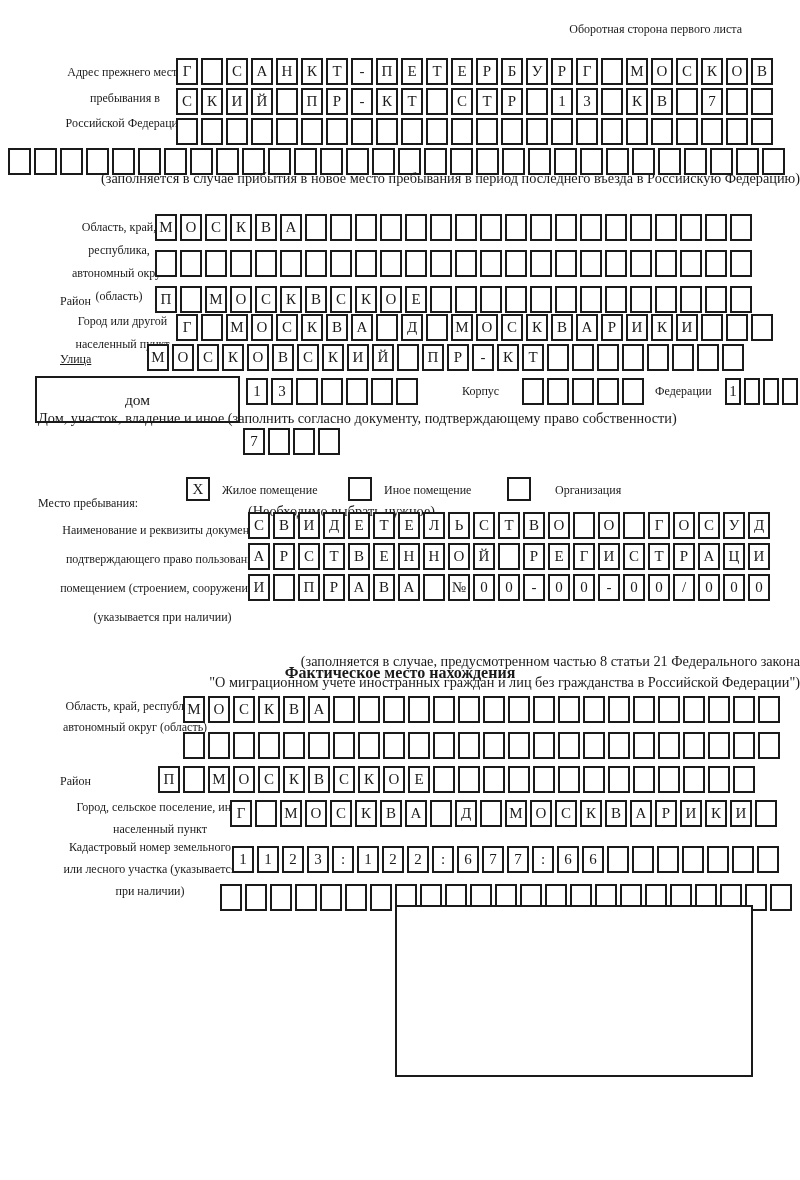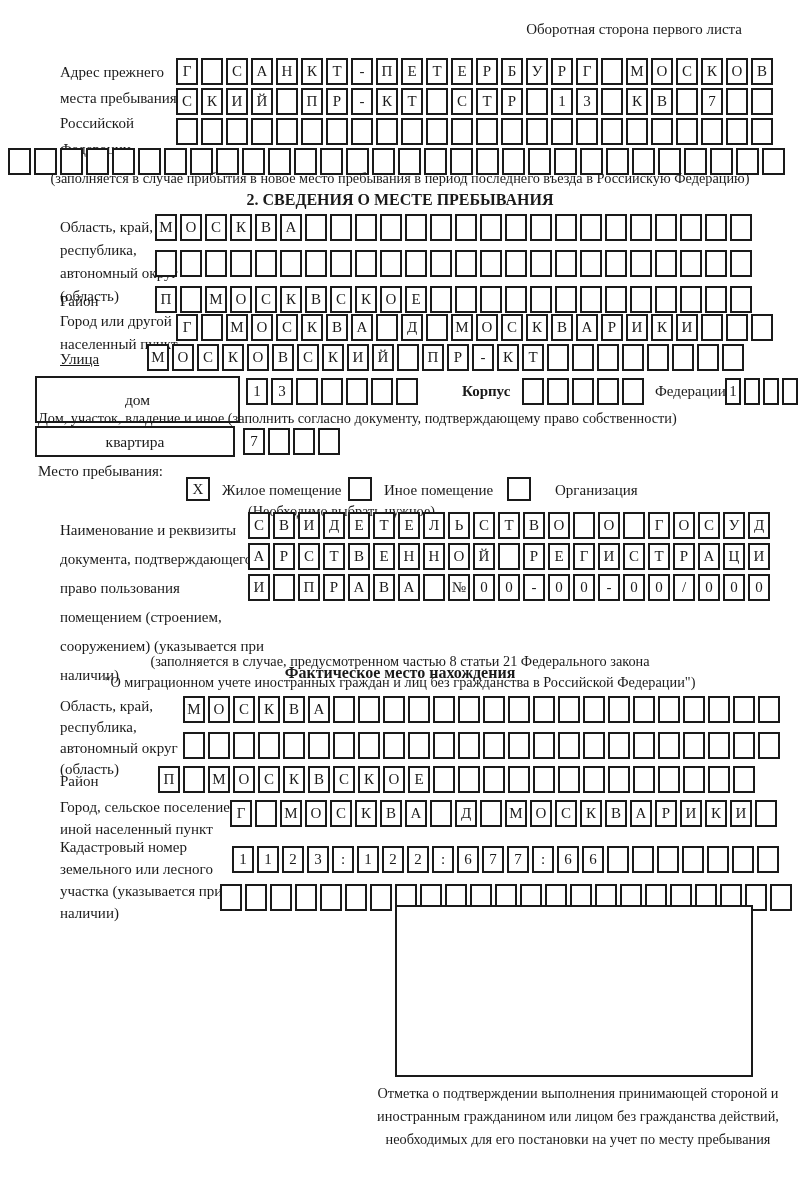--- a/index.html
+++ b/index.html
@@ -1,22 +1,22 @@
 <!DOCTYPE html>
 <html><head>
 <meta charset="utf-8">
 <style>
   html,body{margin:0;padding:0;background:#fff;}
   .page{position:relative;width:800px;height:1180px;background:#fff;color:#1a1a1a;
         font-family:"Liberation Serif",serif;overflow:hidden;}
   .abs{position:absolute;}
-  .lbl{font-size:15px;line-height:23px;}
+  .lbl{font-size:12px;line-height:23px;text-align:center;}
   .cap{font-size:14.3px;}
   .ttl{font-size:16px;font-weight:bold;text-align:center;width:100%;}
-  .ctr{text-align:center;width:100%;}
+  .ctr{text-align:right;width:100%;}
   .cellrow{position:absolute;display:flex;gap:3px;}
   .cell{flex:0 0 auto;width:var(--cw,22px);height:27px;border:2px solid #1a1a1a;box-sizing:border-box;
         display:flex;align-items:center;justify-content:center;font-size:15px;background:#fff;}
   .fieldbox{position:absolute;border:2px solid #1a1a1a;box-sizing:border-box;display:flex;
         align-items:center;justify-content:center;font-size:15.5px;background:#fff;}
   .chk{position:absolute;width:24px;height:24px;border:2px solid #1a1a1a;box-sizing:border-box;
         display:flex;align-items:center;justify-content:center;font-size:15px;background:#fff;}
   .stampbox{position:absolute;border:2px solid #1a1a1a;box-sizing:border-box;background:#fff;}
 </style>
 </head>
@@ -132,21 +132,20 @@
       <span class="cell"></span>
       <span class="cell"></span>
       <span class="cell"></span>
       <span class="cell"></span>
       <span class="cell"></span>
       <span class="cell"></span>
       <span class="cell"></span>
     </div>
   <div class="abs cap ctr" style="top:170px;left:0;">(заполняется в случае прибытия в новое место пребывания в период последнего въезда в Российскую Федерацию)</div>
 
-  <div class="abs ttl" style="top:191px;left:0;">2. СВЕДЕНИЯ О МЕСТЕ ПРЕБЫВАНИЯ</div>
 
   <div class="abs lbl" style="left:60px;top:216px;width:118px;">Область, край, республика, автономный округ (область)</div>
   <div class="cellrow" style="left:155px;top:214px;">
       <span class="cell">М</span>
       <span class="cell">О</span>
       <span class="cell">С</span>
       <span class="cell">К</span>
       <span class="cell">В</span>
       <span class="cell">А</span>
       <span class="cell"></span>
@@ -282,46 +281,45 @@
   <div class="fieldbox" style="left:35px;top:376px;width:205px;height:47px;">дом</div>
   <div class="cellrow" style="left:246px;top:378px;">
       <span class="cell">1</span>
       <span class="cell">3</span>
       <span class="cell"></span>
       <span class="cell"></span>
       <span class="cell"></span>
       <span class="cell"></span>
       <span class="cell"></span>
     </div>
-  <div class="abs lbl" style="left:462px;top:380px;font-weight:bold;">Корпус</div>
+  <div class="abs lbl" style="left:462px;top:380px;">Корпус</div>
   <div class="cellrow" style="left:522px;top:378px;">
       <span class="cell"></span>
       <span class="cell"></span>
       <span class="cell"></span>
       <span class="cell"></span>
       <span class="cell"></span>
     </div>
   <div class="abs lbl" style="left:655px;top:380px;">Федерации</div>
   <div class="cellrow" style="left:725px;top:378px;--cw:16px;gap:3px;">
       <span class="cell">1</span>
       <span class="cell"></span>
       <span class="cell"></span>
       <span class="cell"></span>
     </div>
   <div class="abs cap" style="left:38px;top:410px;">Дом, участок, владение и иное (заполнить согласно документу, подтверждающему право собственности)</div>
 
-  <div class="fieldbox" style="left:35px;top:426px;width:200px;height:31px;">квартира</div>
   <div class="cellrow" style="left:243px;top:428px;">
       <span class="cell">7</span>
       <span class="cell"></span>
       <span class="cell"></span>
       <span class="cell"></span>
     </div>
 
-  <div class="abs lbl" style="left:38px;top:460px;">Место пребывания:</div>
+  <div class="abs lbl" style="left:38px;top:492px;">Место пребывания:</div>
   <div class="chk" style="left:186px;top:477px;">X</div>
   <div class="abs lbl" style="left:222px;top:479px;">Жилое помещение</div>
   <div class="chk" style="left:348px;top:477px;"></div>
   <div class="abs lbl" style="left:384px;top:479px;">Иное помещение</div>
   <div class="chk" style="left:507px;top:477px;"></div>
   <div class="abs lbl" style="left:555px;top:479px;">Организация</div>
   <div class="abs cap" style="left:248px;top:503px;">(Необходимо выбрать нужное)</div>
 
   <div class="abs lbl" style="left:60px;top:516px;width:205px;line-height:29px;">Наименование и реквизиты документа, подтверждающего право пользования помещением (строением, сооружением) (указывается при наличии)</div>
   <div class="cellrow" style="left:248px;top:512px;">
@@ -551,15 +549,14 @@
       <span class="cell"></span>
       <span class="cell"></span>
       <span class="cell"></span>
       <span class="cell"></span>
       <span class="cell"></span>
       <span class="cell"></span>
       <span class="cell"></span>
     </div>
 
   <div class="stampbox" style="left:395px;top:905px;width:358px;height:172px;"></div>
-  <div class="abs cap" style="left:368px;top:1082px;width:420px;text-align:center;line-height:23px;">Отметка о подтверждении выполнения принимающей стороной и иностранным гражданином или лицом без гражданства действий, необходимых для его постановки на учет по месту пребывания</div>
 
 </div>
 
 </body></html>

